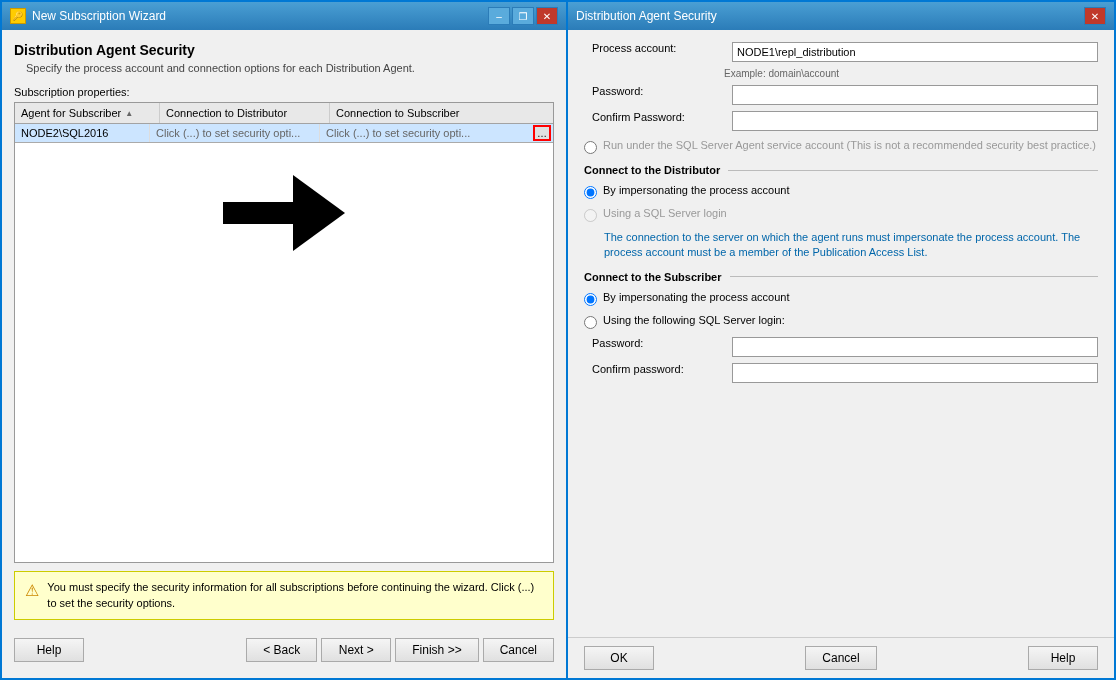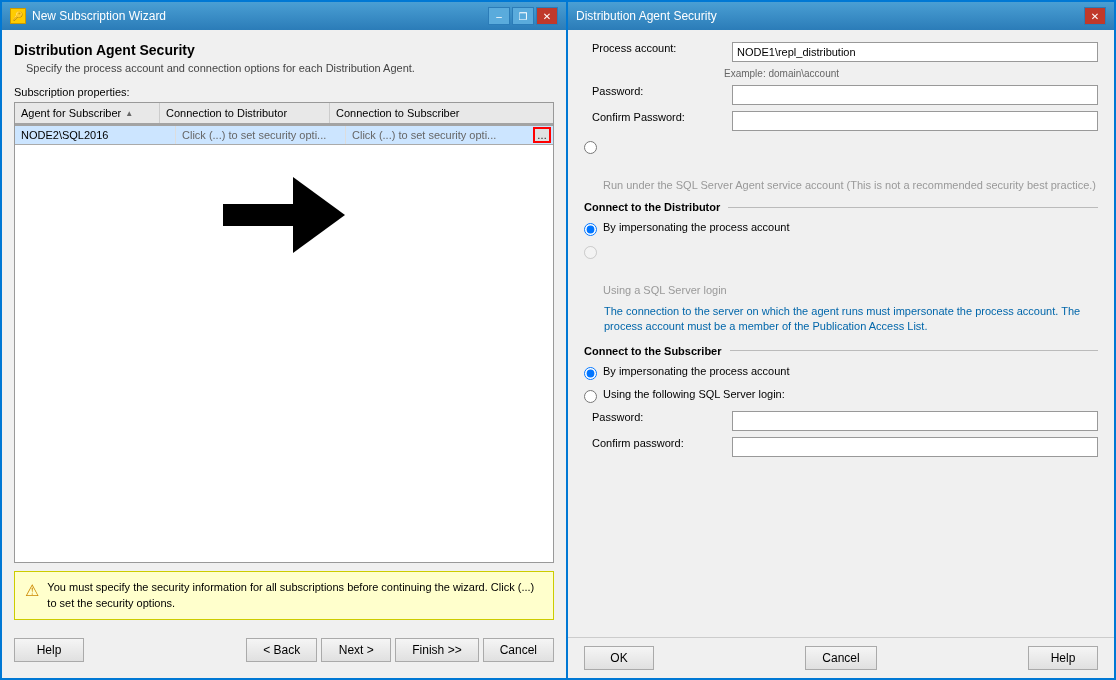--- a/index.html
+++ b/index.html
@@ -111,21 +111,21 @@
       border: 1px solid #999;
       flex: 1;
       margin-bottom: 8px;
       background: white;
       overflow: hidden;
     }
 
     .table-header {
       display: flex;
       background: #e8e8e8;
-      border-bottom: 3px solid #a3a3a3;
+      border-bottom: 1px solid #a3a3a3;
       align-items: flex-end;
     }
 
     .th {
       padding: 4px 6px;
       font-size: 11px;
       font-weight: normal;
       color: #000;
       border-right: 1px solid #ccc;
       display: flex;
@@ -155,21 +155,21 @@
       padding: 3px 6px;
       font-size: 11px;
       border-right: 1px solid #ddd;
       overflow: hidden;
       white-space: nowrap;
       text-overflow: ellipsis;
     }
 
     .td:last-child { border-right: none; }
 
-    .td-agent { width: 161px; font-size: 11px; }
+    .td-agent { width: 135px; font-size: 11px; }
     .td-distributor { width: 170px; color: #666; font-size: 11px; }
     .td-subscriber { flex: 1; color: #666; font-size: 11px; position: relative; }
 
     .ellipsis-btn {
       position: absolute;
       right: 2px;
       top: 50%;
       transform: translateY(-50%);
       width: 18px;
       height: 16px;
@@ -316,21 +316,20 @@
     .info-text {
       font-size: 11px;
       color: #0066aa;
       margin-left: 20px;
       line-height: 1.4;
       margin-top: 4px;
     }
 
     .disabled-radio .radio-label {
       color: #999;
-      margin-top: 40px;
     }
 
     .section-header-line {
       display: flex;
       align-items: center;
       margin-bottom: 8px;
       margin-top: 8px;
     }
 
     .section-header-text {

